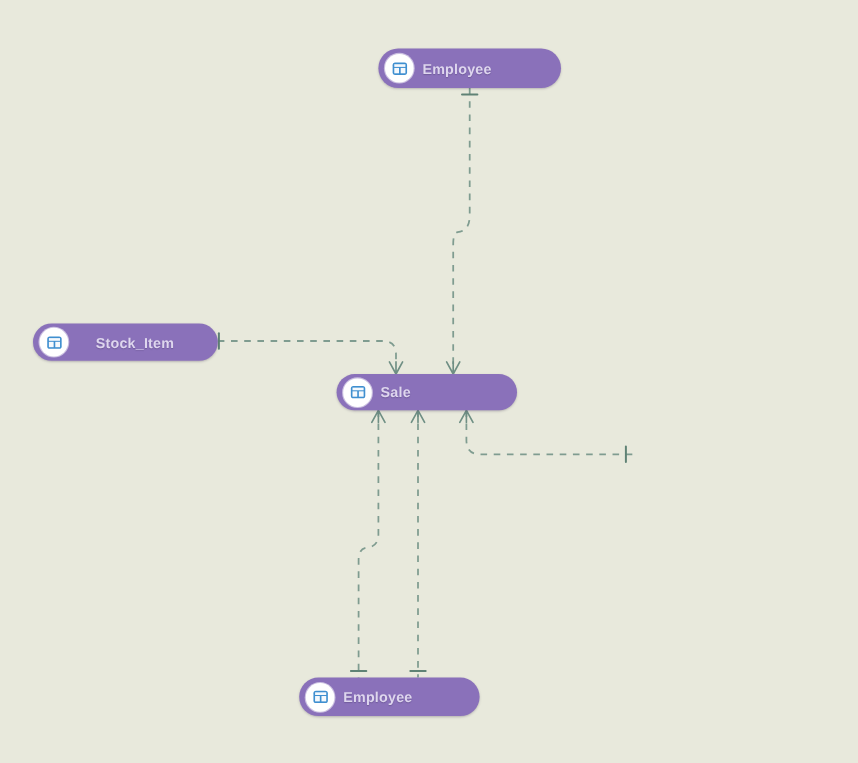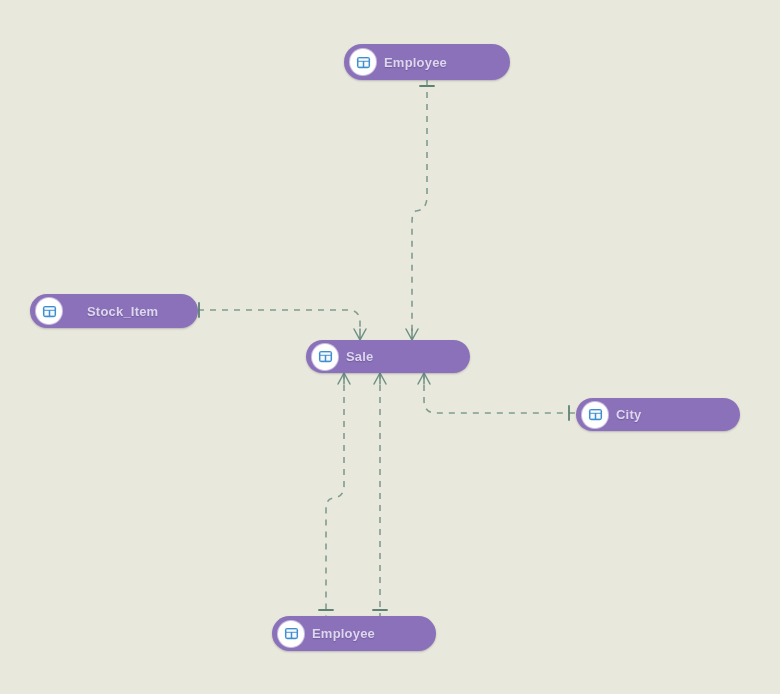--- a/index.html
+++ b/index.html
@@ -136,31 +136,20 @@
       <svg width="15" height="15" viewBox="0 0 16 16">
         <rect x="1" y="2" width="14" height="12" rx="2.5" fill="#3f8fd0"></rect>
         <rect x="2.6" y="3.6" width="10.8" height="2.6" fill="#ffffff" opacity="0.95"></rect>
         <rect x="2.6" y="7.2" width="4.6" height="5.2" fill="#ffffff" opacity="0.95"></rect>
         <rect x="8.8" y="7.2" width="4.6" height="5.2" fill="#ffffff" opacity="0.95"></rect>
       </svg>
     </span>
     <span class="node-label">Sale</span>
   </div>
 
-  <div class="node" style="left:576px; top:398px; width:164px; height:33px;">
-    <span class="node-icon">
-      <svg width="15" height="15" viewBox="0 0 16 16">
-        <rect x="1" y="2" width="14" height="12" rx="2.5" fill="#3f8fd0"></rect>
-        <rect x="2.6" y="3.6" width="10.8" height="2.6" fill="#ffffff" opacity="0.95"></rect>
-        <rect x="2.6" y="7.2" width="4.6" height="5.2" fill="#ffffff" opacity="0.95"></rect>
-        <rect x="8.8" y="7.2" width="4.6" height="5.2" fill="#ffffff" opacity="0.95"></rect>
-      </svg>
-    </span>
-    <span class="node-label">City</span>
-  </div>
 
   <div class="node" style="left:272px; top:616px; width:164px; height:35px;">
     <span class="node-icon">
       <svg width="15" height="15" viewBox="0 0 16 16">
         <rect x="1" y="2" width="14" height="12" rx="2.5" fill="#3f8fd0"></rect>
         <rect x="2.6" y="3.6" width="10.8" height="2.6" fill="#ffffff" opacity="0.95"></rect>
         <rect x="2.6" y="7.2" width="4.6" height="5.2" fill="#ffffff" opacity="0.95"></rect>
         <rect x="8.8" y="7.2" width="4.6" height="5.2" fill="#ffffff" opacity="0.95"></rect>
       </svg>
     </span>

